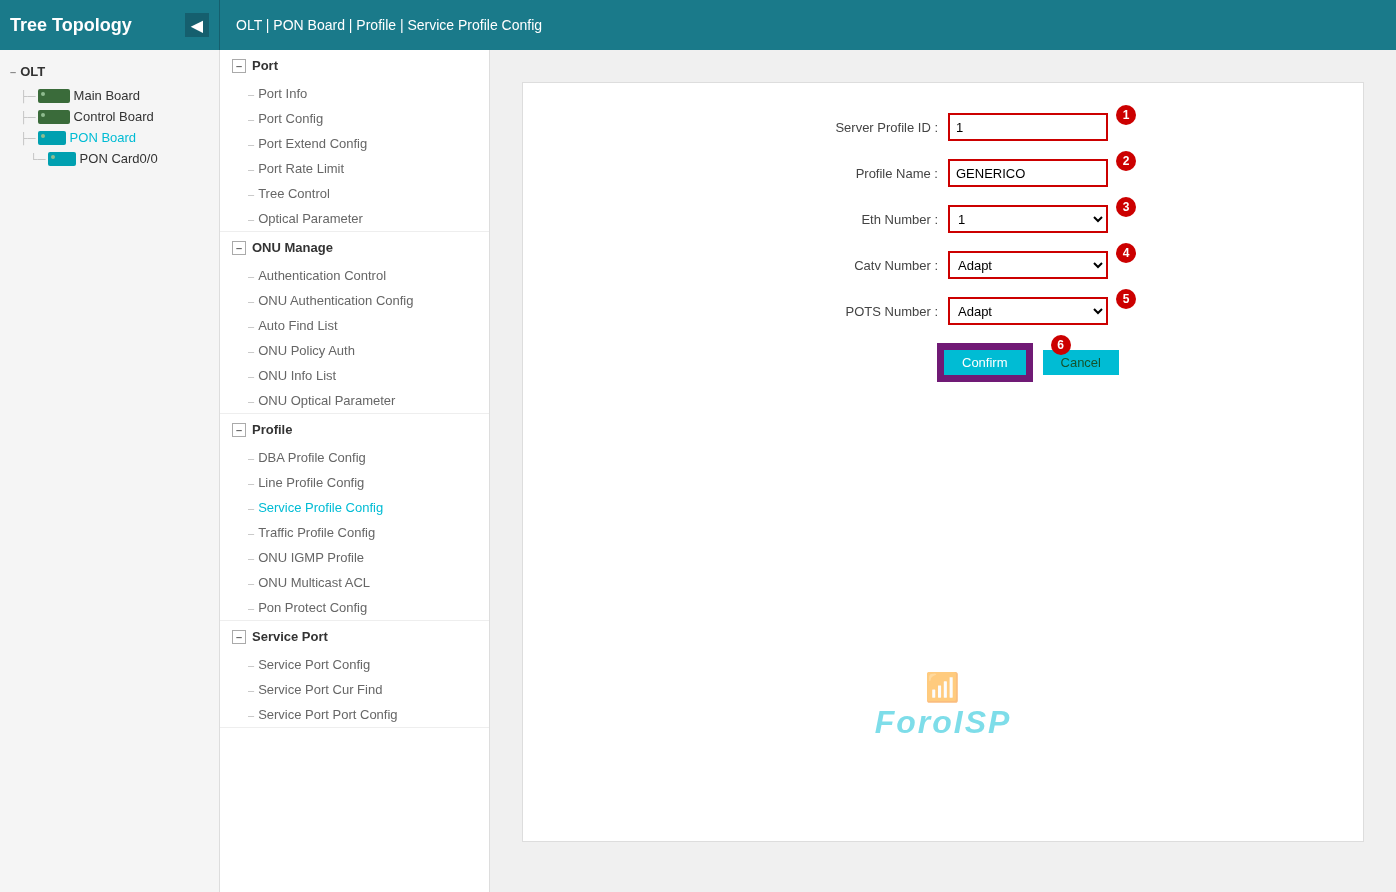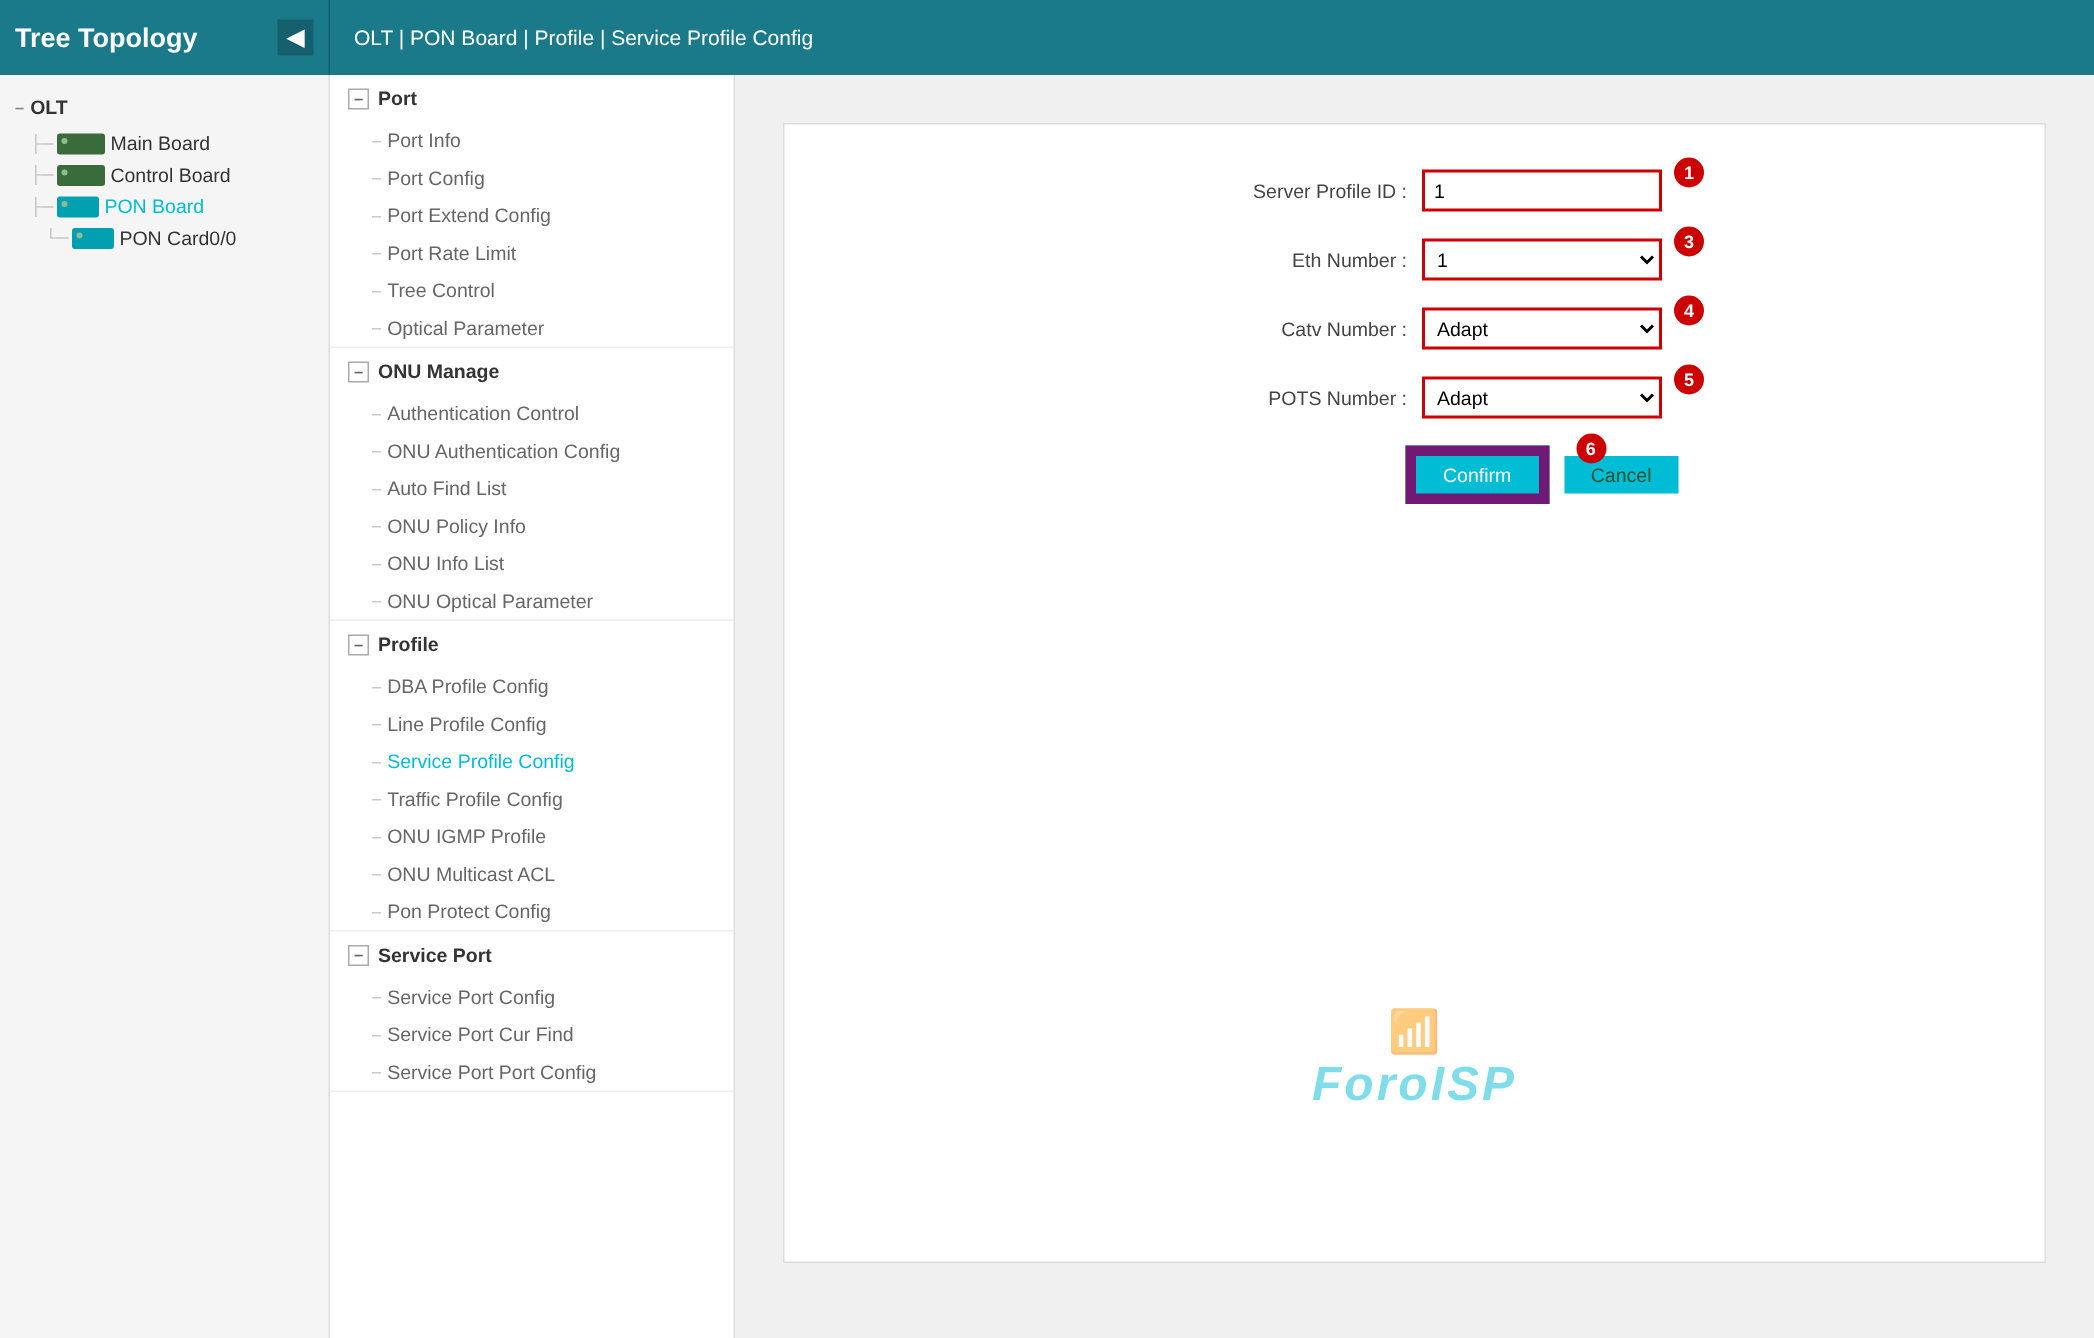--- a/index.html
+++ b/index.html
@@ -342,21 +342,21 @@
         <div class="menu-item">
             <span>Authentication Control</span>
           </div>
         <div class="menu-item">
             <span>ONU Authentication Config</span>
           </div>
         <div class="menu-item">
             <span>Auto Find List</span>
           </div>
         <div class="menu-item">
-            <span>ONU Policy Info</span>
+            <span>ONU Policy Auth</span>
           </div>
         <div class="menu-item">
             <span>ONU Info List</span>
           </div>
         <div class="menu-item">
             <span>ONU Optical Parameter</span>
           </div>
       </div>
 
       <div class="menu-section">
@@ -409,20 +409,27 @@
       <div class="form-card">
 
         <div class="form-row">
           <div class="form-label">Server Profile ID :</div>
           <div class="form-control-wrap">
             <input class="form-input" type="text" value="1" style="">
             <span class="badge">1</span>
           </div>
         </div>
 
+        <div class="form-row">
+          <div class="form-label">Profile Name :</div>
+          <div class="form-control-wrap">
+            <input class="form-input" type="text" value="GENERICO" style="">
+            <span class="badge">2</span>
+          </div>
+        </div>
 
         <div class="form-row">
           <div class="form-label">Eth Number :</div>
           <div class="form-control-wrap">
             <select class="form-select">
               <option>1</option>
               <option>2</option>
               <option>3</option>
               <option>4</option>
             </select>

